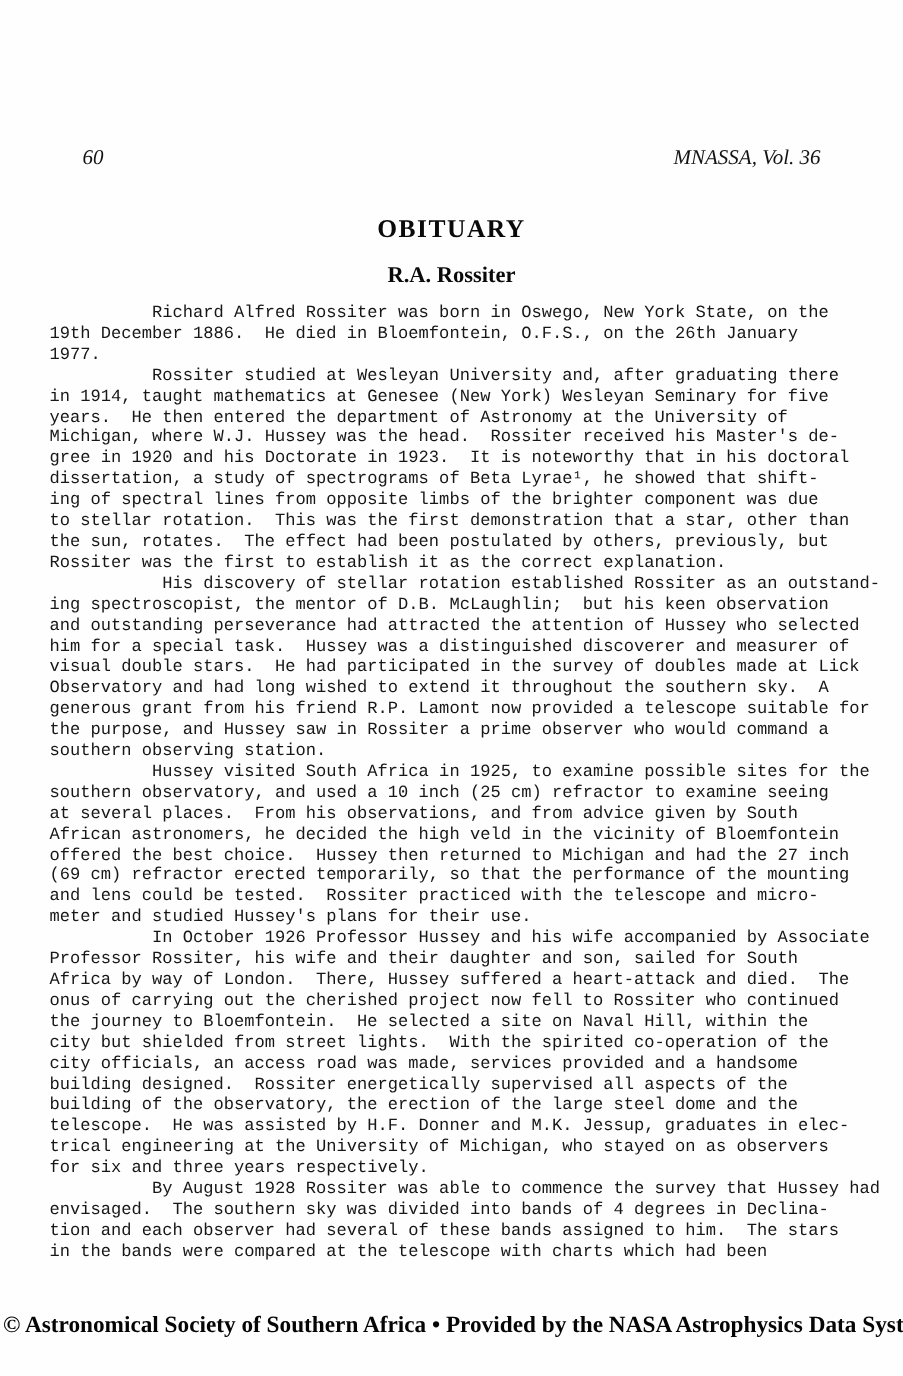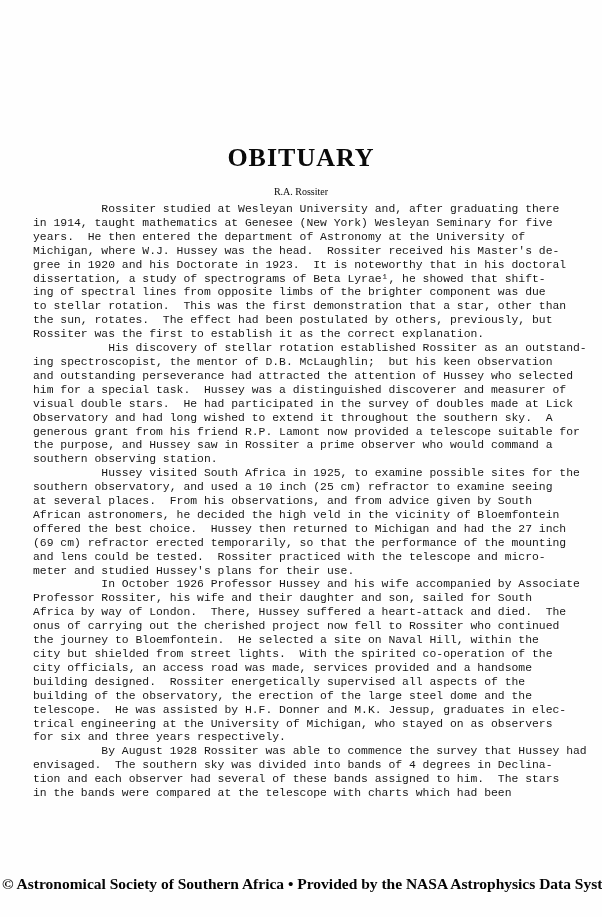--- a/index.html
+++ b/index.html
@@ -19,29 +19,29 @@
     font-family: "Liberation Serif", serif;
     font-style: italic;
     font-size: 14px;
     color: #141414;
   }
 
   .title-block { position: absolute; top: 143px; left: 0; right: 0; text-align: center; }
   .obit-title {
     font-family: "Liberation Serif", serif;
     font-weight: bold;
-    font-size: 26px;
+    font-size: 17px;
     letter-spacing: 1px;
     color: #0a0a0a;
     margin: 0;
   }
   .obit-subject {
     font-family: "Liberation Serif", serif;
-    font-weight: normal;
-    font-size: 10px;
+    font-weight: bold;
+    font-size: 15px;
     color: #0a0a0a;
     margin: 13px 0 0 0;
   }
 
   .body-text {
     position: absolute;
     top: 203px; left: 33px; right: 10px;
   }
   .para {
     margin: 0;
@@ -61,27 +61,34 @@
     color: #050505;
     white-space: nowrap;
     overflow: hidden;
   }
 </style>
 </head>
 <body>
 
 <div class="page">
 
+  <div class="running-head">
+    <span>60</span>
+    <span>MNASSA, Vol. 36</span>
+  </div>
 
   <div class="title-block">
     <h1 class="obit-title">OBITUARY</h1>
     <h2 class="obit-subject">R.A. Rossiter</h2>
   </div>
 
   <main class="body-text">
+    <pre class="para">          Richard Alfred Rossiter was born in Oswego, New York State, on the
+19th December 1886.  He died in Bloemfontein, O.F.S., on the 26th January
+1977.</pre>
     <pre class="para">          Rossiter studied at Wesleyan University and, after graduating there
 in 1914, taught mathematics at Genesee (New York) Wesleyan Seminary for five
 years.  He then entered the department of Astronomy at the University of
 Michigan, where W.J. Hussey was the head.  Rossiter received his Master's de-
 gree in 1920 and his Doctorate in 1923.  It is noteworthy that in his doctoral
 dissertation, a study of spectrograms of Beta Lyrae¹, he showed that shift-
 ing of spectral lines from opposite limbs of the brighter component was due
 to stellar rotation.  This was the first demonstration that a star, other than
 the sun, rotates.  The effect had been postulated by others, previously, but
 Rossiter was the first to establish it as the correct explanation.</pre>

